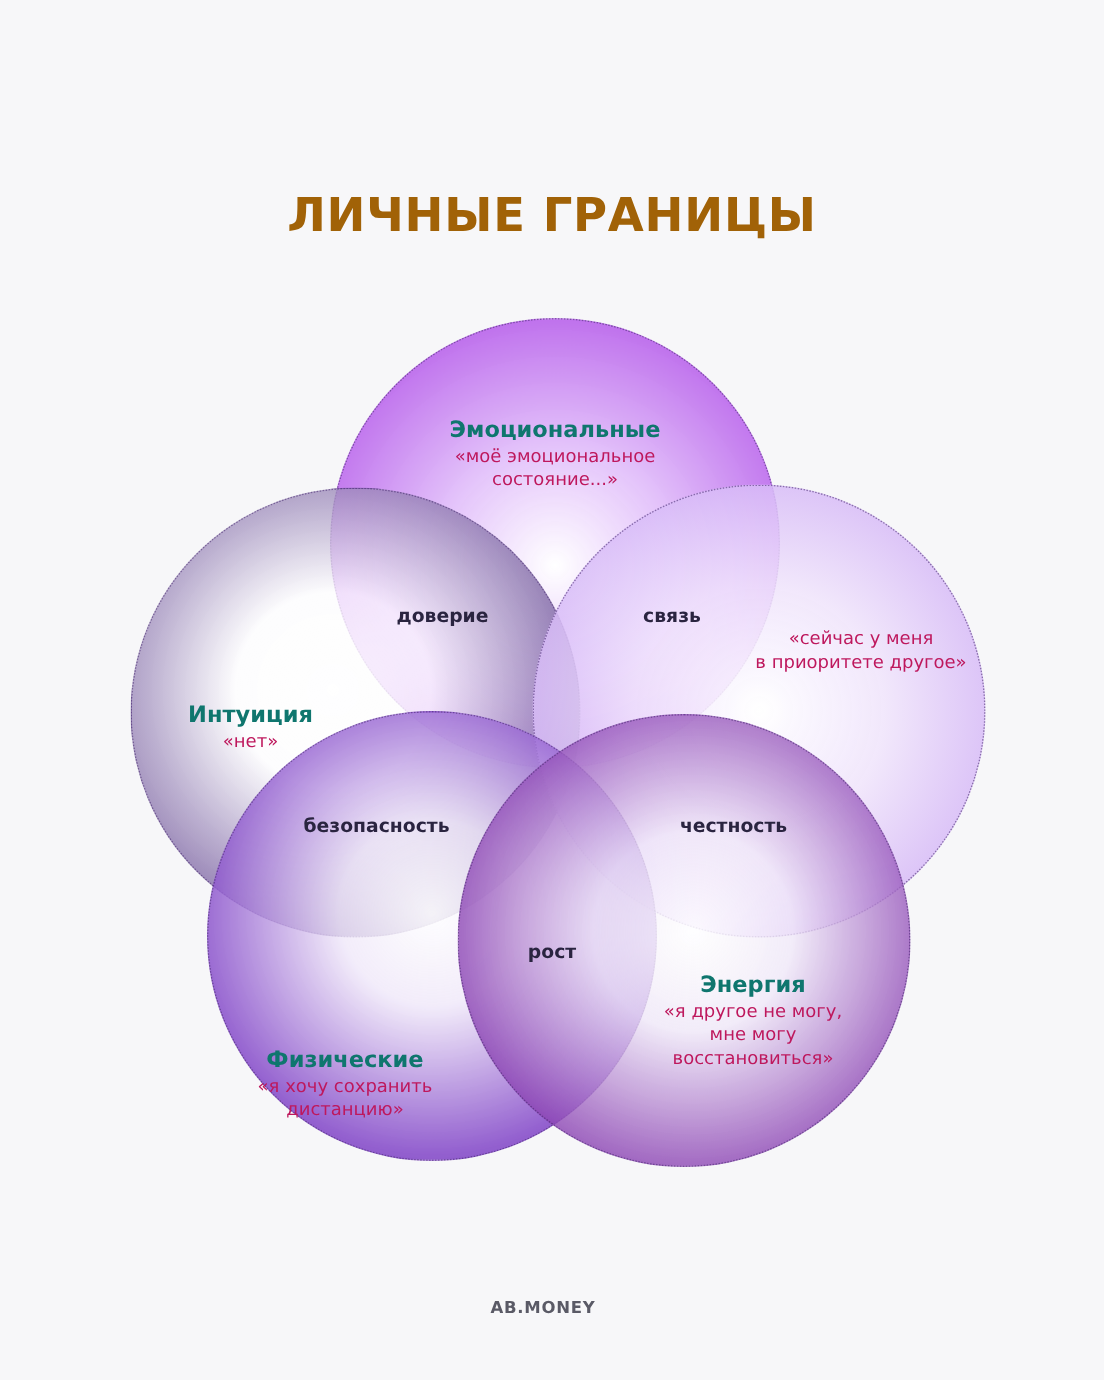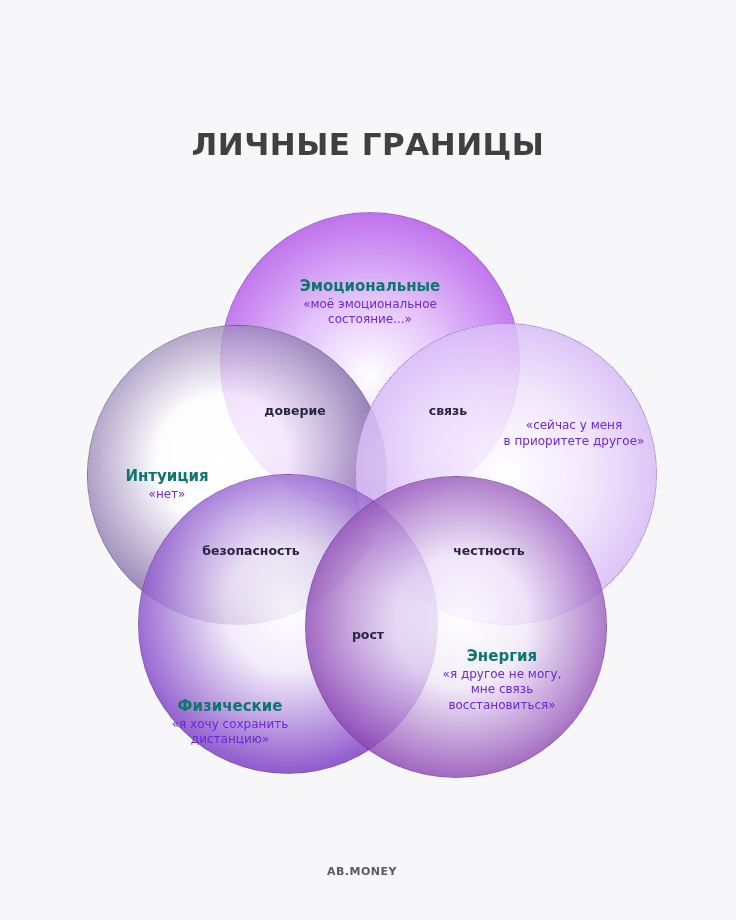--- a/index.html
+++ b/index.html
@@ -5,36 +5,36 @@
     html, body { margin:0; padding:0; }
     body {
       width:736px; height:920px; overflow:hidden;
       background:#f7f7f9;
       font-family:"DejaVu Sans", sans-serif;
       position:relative;
     }
     .title {
       position:absolute; left:0; width:736px; top:126px;
       text-align:center; font-size:31px; font-weight:bold;
-      color:#404040; letter-spacing:0.5px;
+      color:#a16207; letter-spacing:0.5px;
       font-family:"DejaVu Sans", sans-serif;
     }
     .stage { position:absolute; left:0; top:0; width:736px; height:920px; }
     .circle {
       position:absolute; border-radius:50%;
       border:1.5px dotted rgba(70,40,110,0.55);
       box-sizing:border-box;
     }
     .lbl {
       position:absolute; text-align:center; color:#2a2440;
       transform:translateX(-50%);
       line-height:1.3;
     }
     .lbl .h { font-size:15px; font-weight:bold; color:#0f766e; }
-    .lbl .q { font-size:12px; color:#6d28d9; }
+    .lbl .q { font-size:12px; color:#be185d; }
     .ov { position:absolute; transform:translate(-50%,-50%); font-size:12.5px; font-weight:bold; color:#2a2440; white-space:nowrap; }
     .brand {
       position:absolute; left:0; width:724px; top:865px; text-align:center;
       font-size:11px; font-weight:bold; color:#5a5a66; letter-spacing:0.5px;
     }
   </style>
 </head>
 <body>
 
 <div class="title">ЛИЧНЫЕ ГРАНИЦЫ</div>
@@ -74,21 +74,21 @@
 
   <div class="lbl" style="left:230px; top:661px;margin-top:36px;">
     <div class="h">Физические</div>
     <div class="q">«я хочу сохранить</div>
     <div class="q">дистанцию»</div>
   </div>
 
   <div class="lbl" style="left:502px; top:647px;">
     <div class="h">Энергия</div>
     <div class="q">«я другое не могу,</div>
-    <div class="q">мне связь</div>
+    <div class="q">мне могу</div>
     <div class="q">восстановиться»</div>
   </div>
 
   <div class="ov" style="left:295px; top:410px;">доверие</div>
   <div class="ov" style="left:448px; top:410px;">связь</div>
   <div class="ov" style="left:251px; top:550px;">безопасность</div>
   <div class="ov" style="left:489px; top:550px;">честность</div>
   <div class="ov" style="left:368px; top:634px;">рост</div>
 </div>
 

